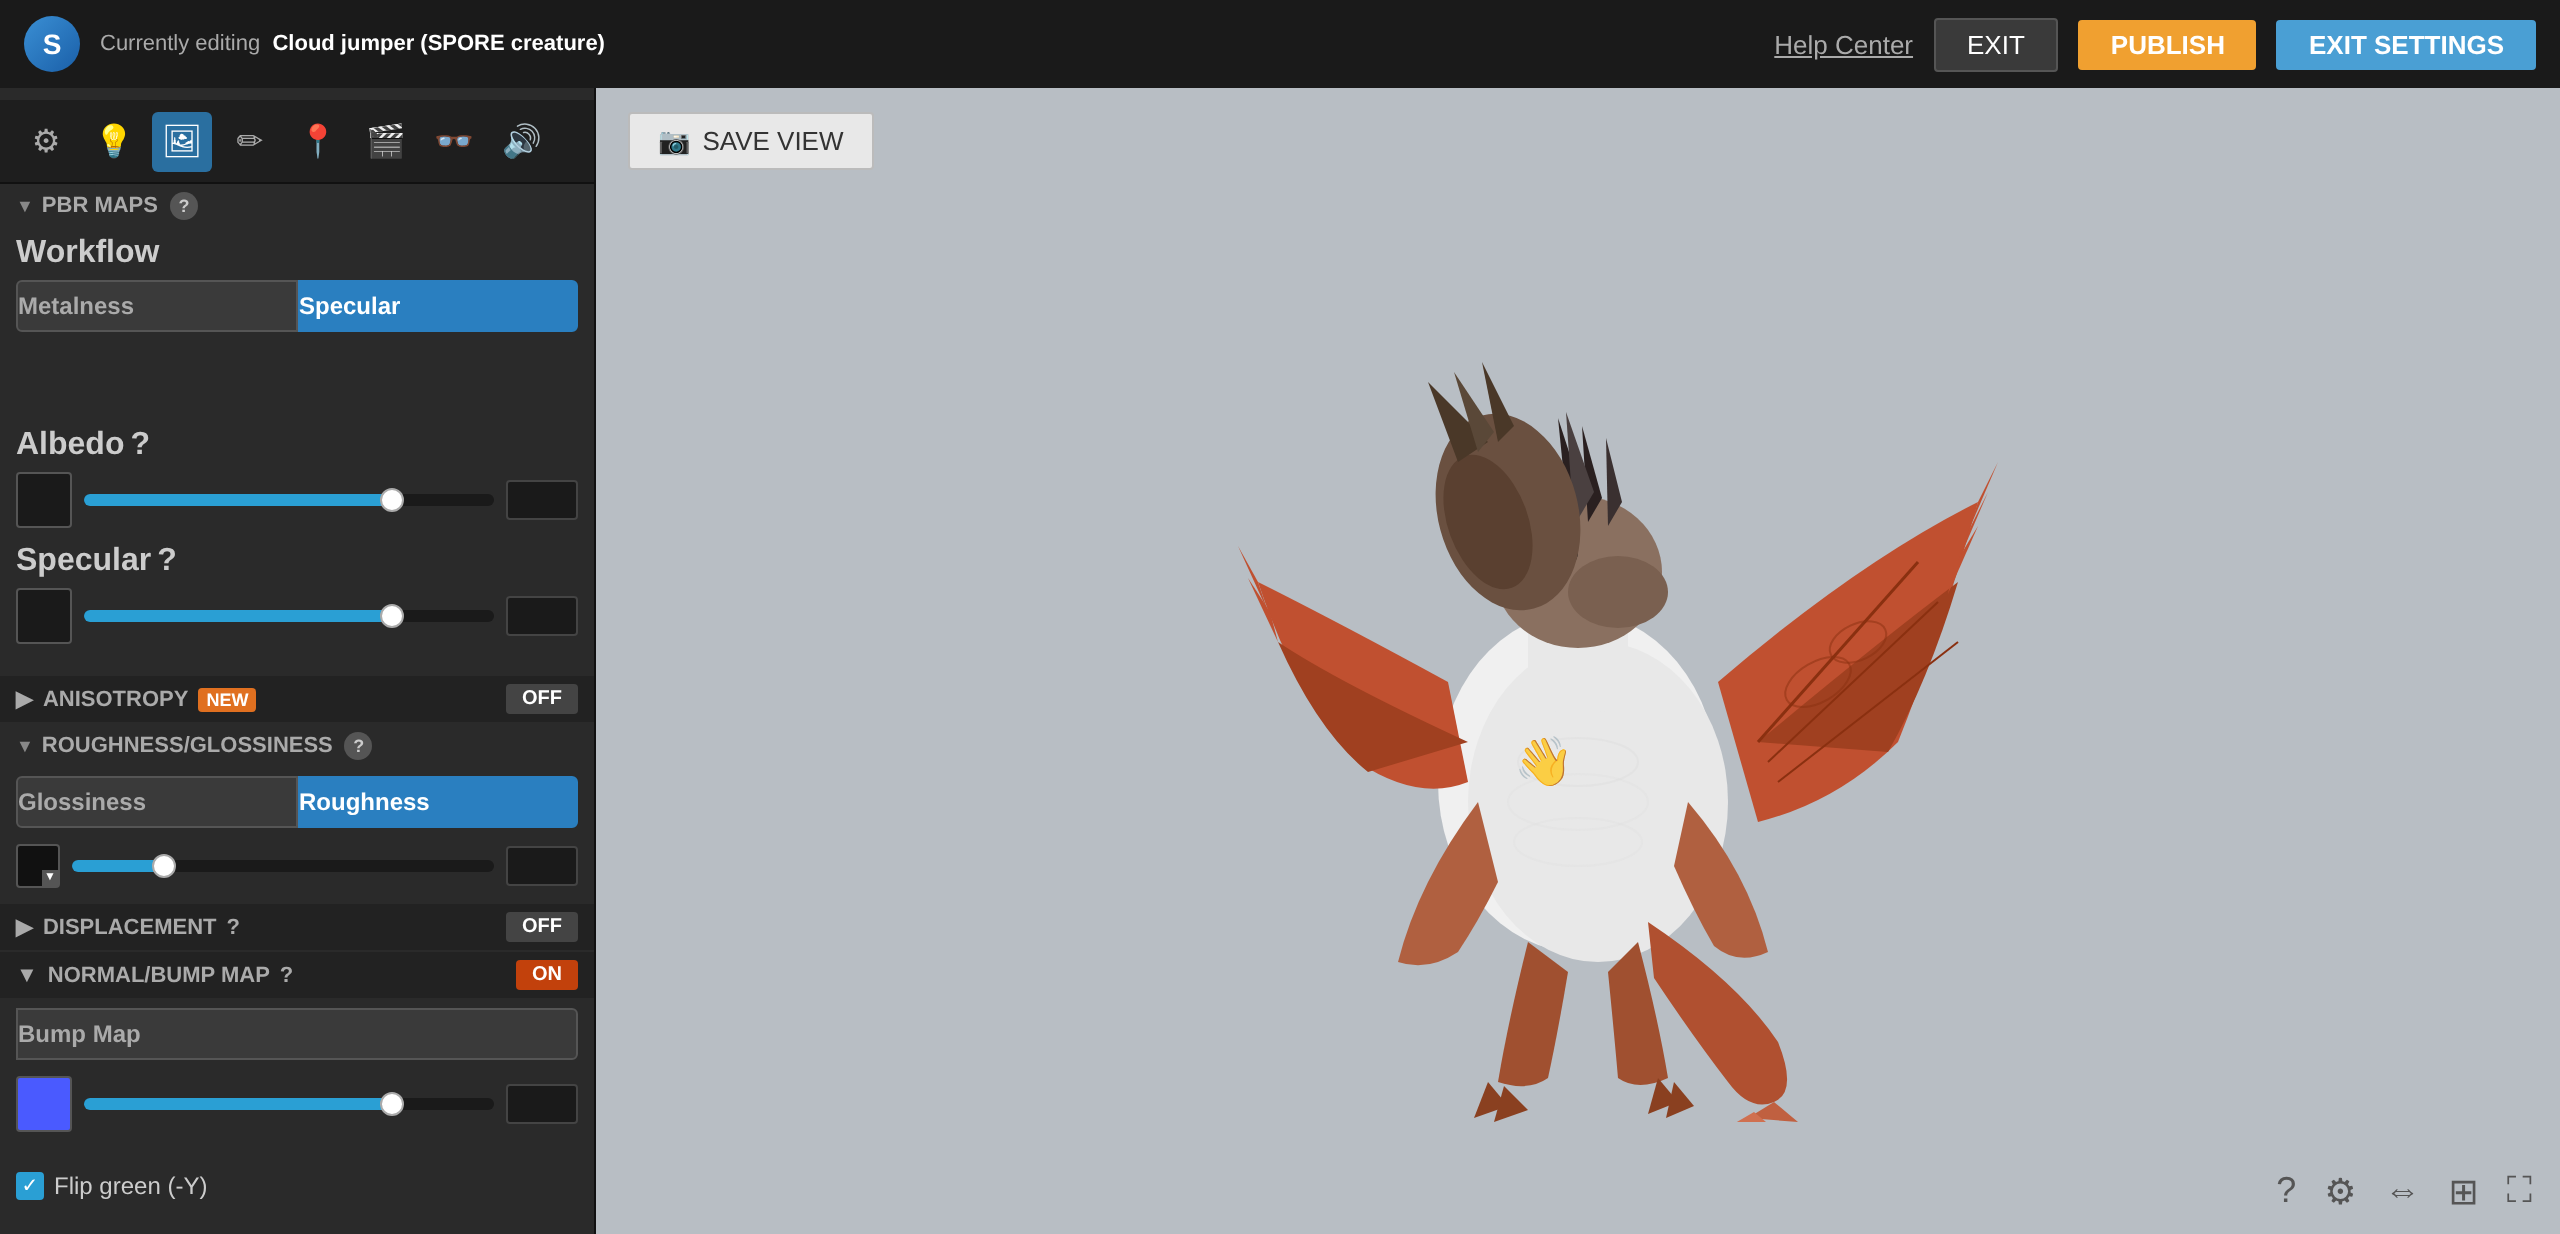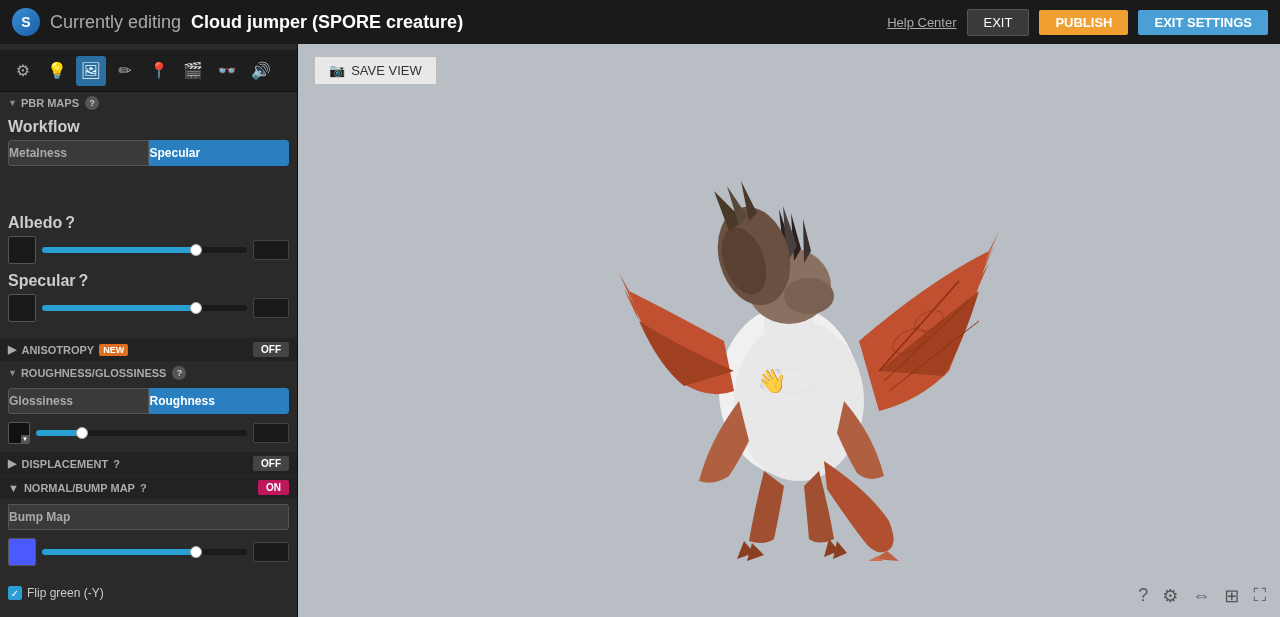--- a/index.html
+++ b/index.html
@@ -31,21 +31,21 @@
       background: linear-gradient(135deg, #3a8fd4, #1a5fa8);
       display: flex;
       align-items: center;
       justify-content: center;
       color: white;
       font-weight: bold;
       font-size: 14px;
     }
     .top-bar-title {
       color: #aaa;
-      font-size: 18px;
+      font-size: 11px;
       text-align: right;
     }
     .top-bar-title strong {
       color: #fff;
       font-weight: bold;
     }
     .top-bar-spacer { flex: 1; }
     .top-bar-right {
       display: flex;
       align-items: center;
@@ -266,21 +266,21 @@
     .toggle-off {
       background: #444;
       color: #fff;
       font-size: 10px;
       padding: 2px 8px;
       border-radius: 2px;
       font-weight: bold;
       cursor: pointer;
     }
     .toggle-on {
-      background: #be185d;
+      background: #c2410c;
       color: #fff;
       font-size: 10px;
       padding: 2px 8px;
       border-radius: 2px;
       font-weight: bold;
       cursor: pointer;
     }
     .roughness-row {
       display: flex;
       align-items: center;

